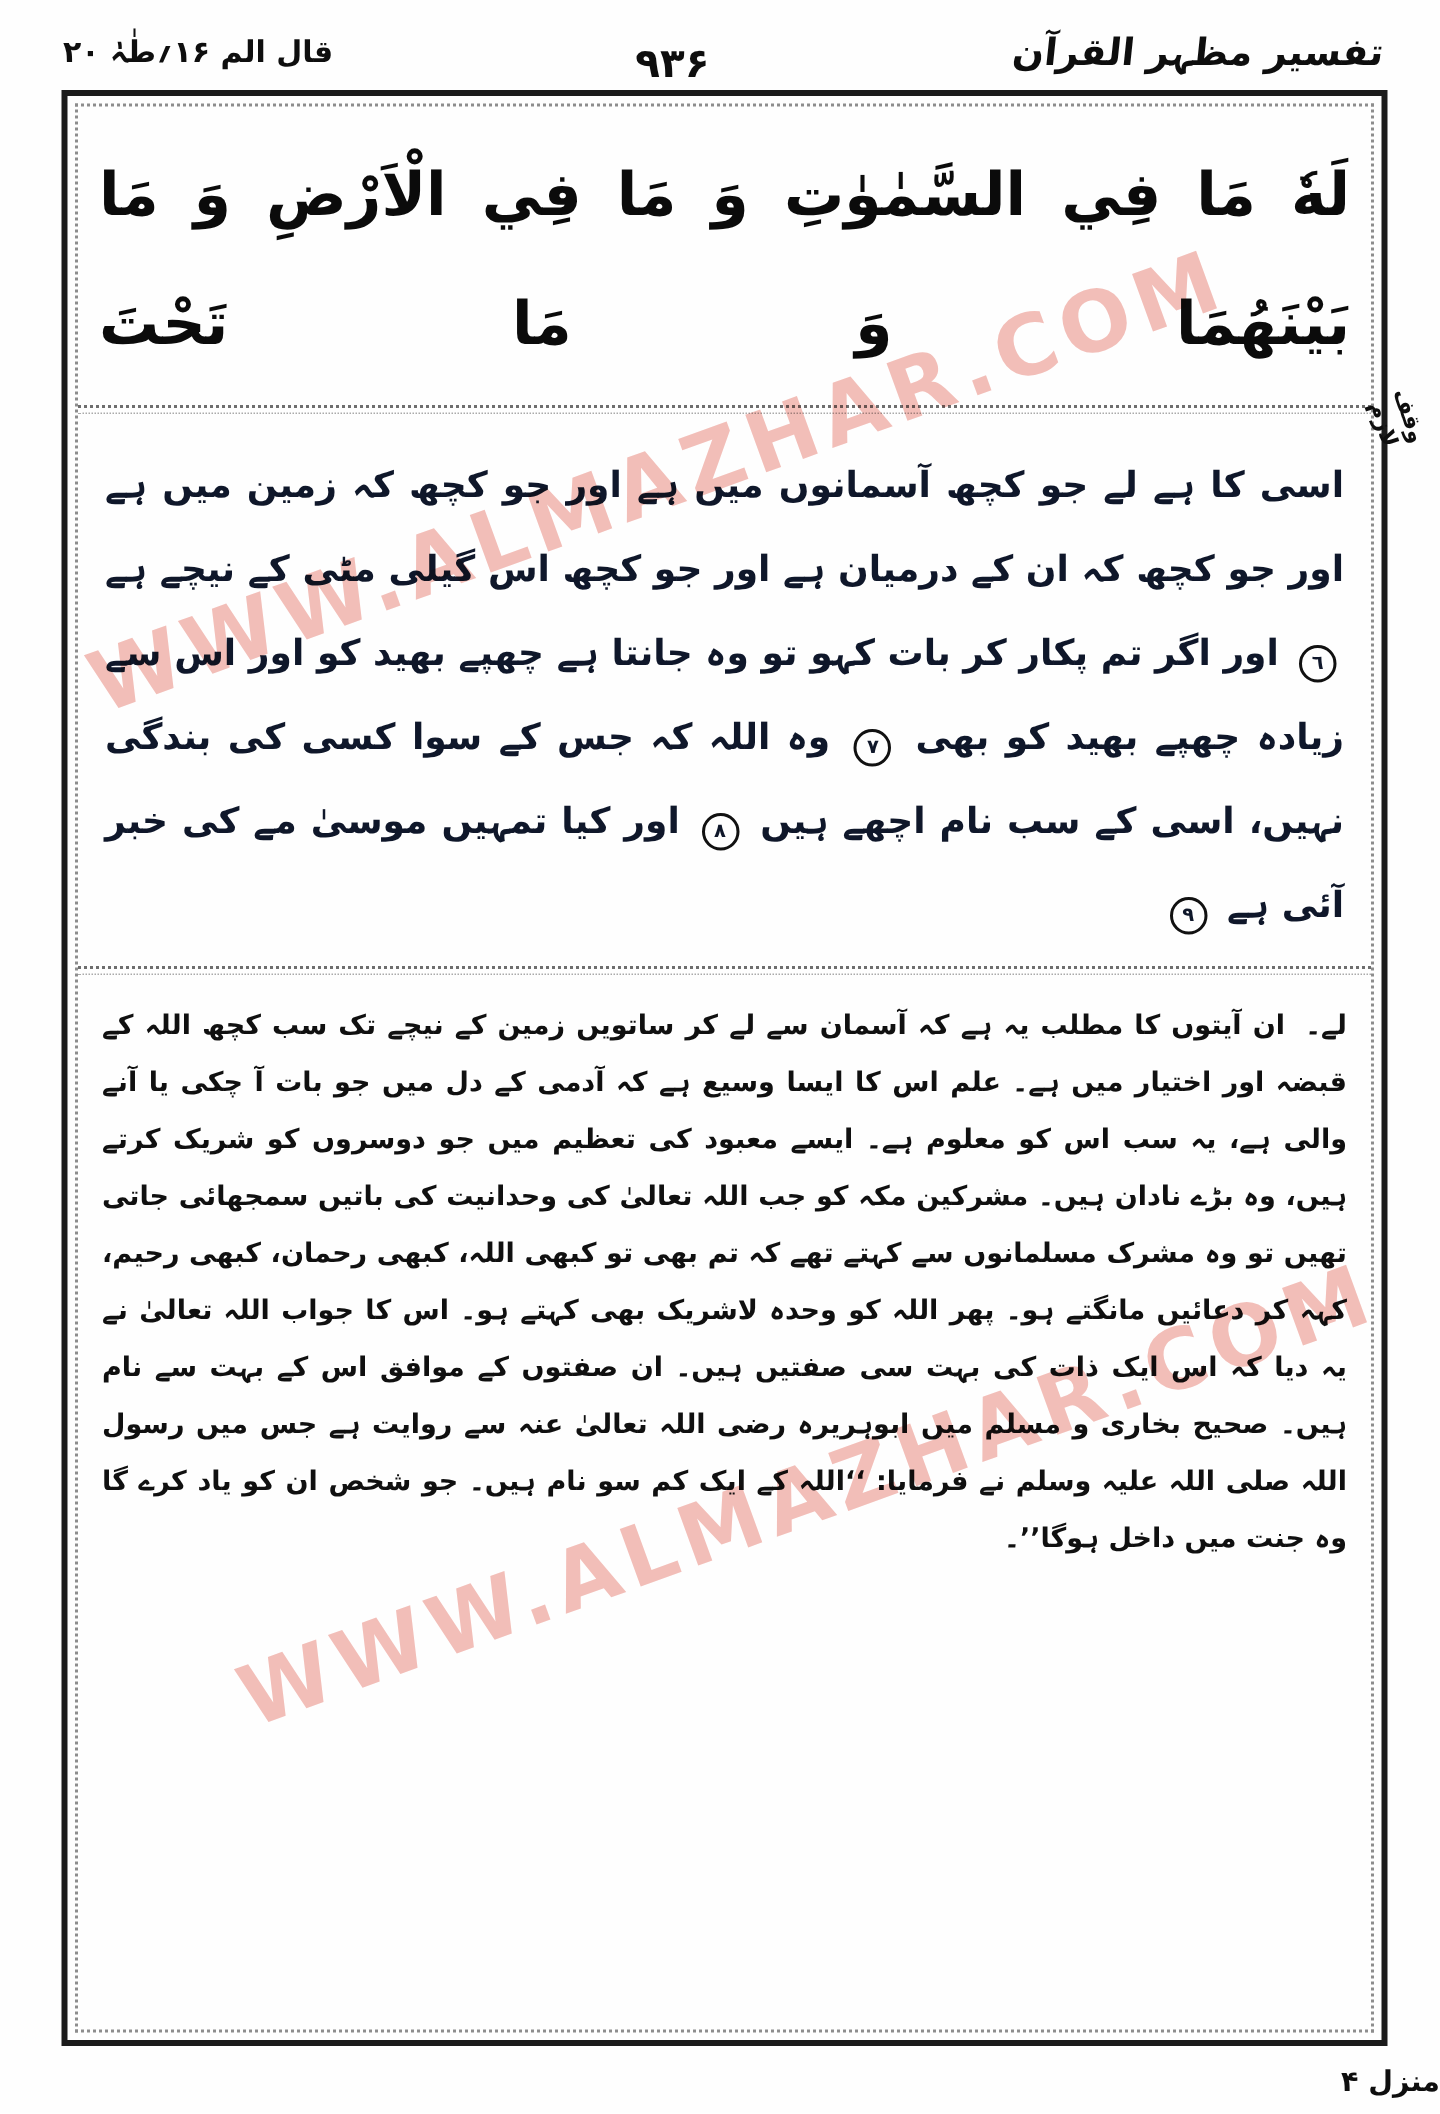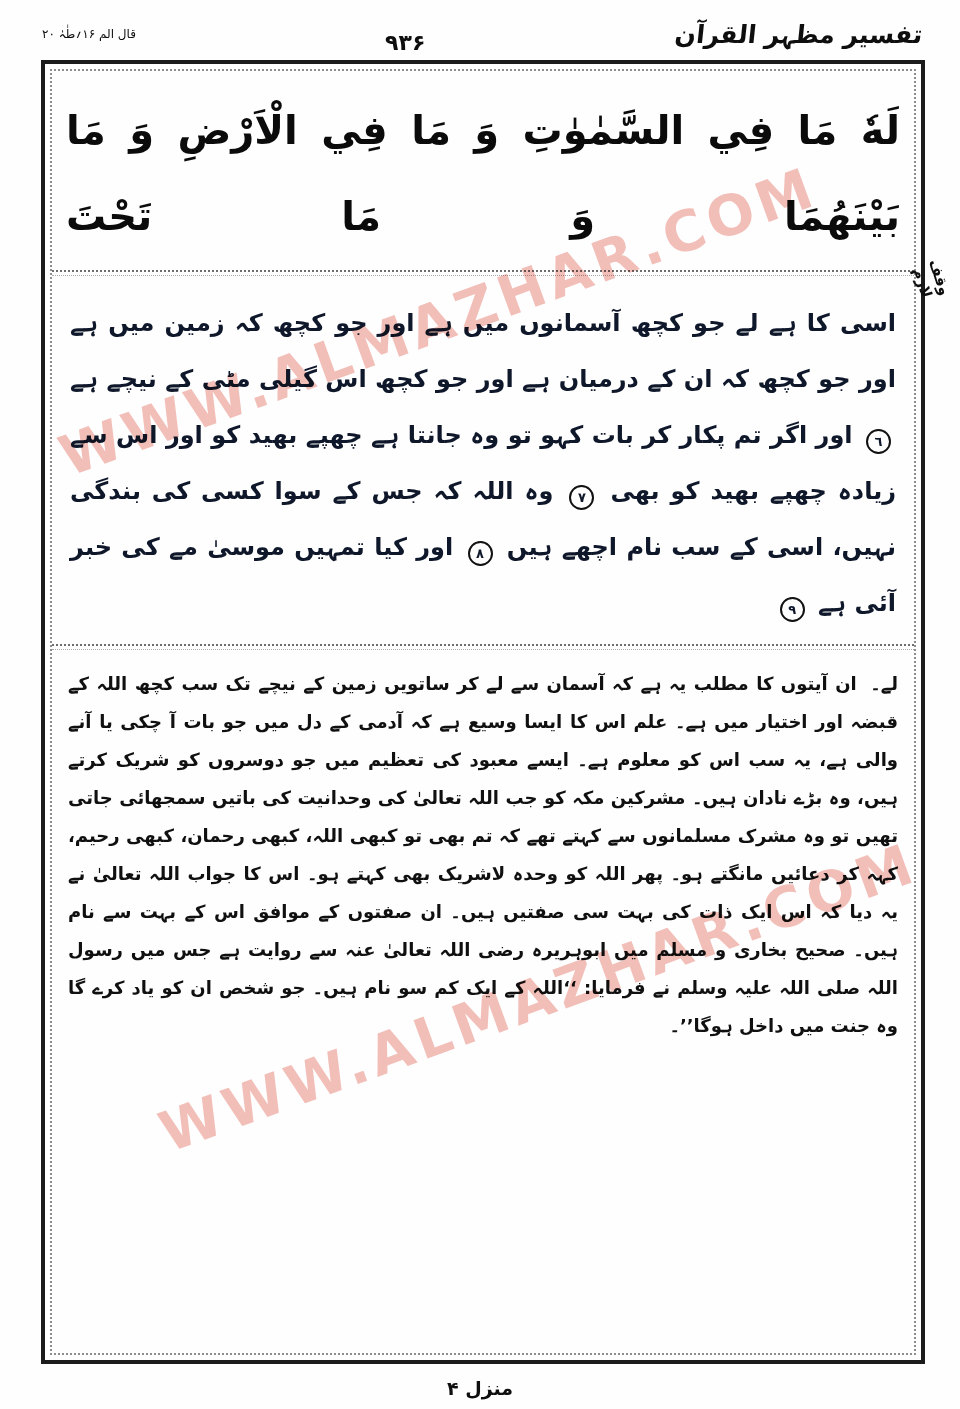--- a/index.html
+++ b/index.html
@@ -6,22 +6,22 @@
   .page{
     position:relative;width:960px;height:1409px;background:#fefefe;
     font-family:"DejaVu Sans",sans-serif;color:#0e0e0e;overflow:hidden;
   }
   
   .header{
     position:absolute;top:12px;left:42px;right:38px;height:44px;
     display:flex;justify-content:space-between;align-items:center;direction:rtl;
   }
   .header .title{font-size:25px;font-weight:bold;transform:skewX(-6deg);}
-  .header .pagenum{font-size:22px;font-weight:bold;letter-spacing:2px;margin-top:16px;}
-  .header .ref{font-size:12px;font-weight:normal;}
+  .header .pagenum{font-size:27px;font-weight:bold;letter-spacing:2px;margin-top:16px;}
+  .header .ref{font-size:20px;font-weight:bold;}
   
   .frame{
     position:absolute;left:41px;top:60px;width:866px;height:1286px;
     border:4px solid #1b1b1b;padding:5px;box-sizing:content-box;background:transparent;
   }
   .frame-inner{
     width:100%;height:100%;box-sizing:border-box;border:2px dotted #8d8d8d;
     display:flex;flex-direction:column;overflow:hidden;
   }
   
@@ -51,21 +51,21 @@
     margin:0 0 4px;font-size:18px;font-weight:bold;line-height:38px;
     text-align:justify;color:#101010;
   }
   .marker{padding-left:6px;}
   
   .margin-note{
     position:absolute;left:896px;top:262px;width:70px;text-align:center;
     font-size:15px;font-weight:bold;transform:rotate(72deg);direction:rtl;
   }
   .footer{
-    position:absolute;bottom:10px;left:0;right:0;text-align:center;
+    position:absolute;bottom:10px;left:0;right:0;
     font-size:19px;font-weight:bold;direction:rtl;
   }
   
   .watermark{
     position:absolute;white-space:nowrap;pointer-events:none;z-index:6;
     font-size:56px;font-weight:bold;letter-spacing:5px;
     transform:rotate(-20deg);transform-origin:left center;
     mix-blend-mode:multiply;
   }
   .wm1{left:62px;top:426px;}

